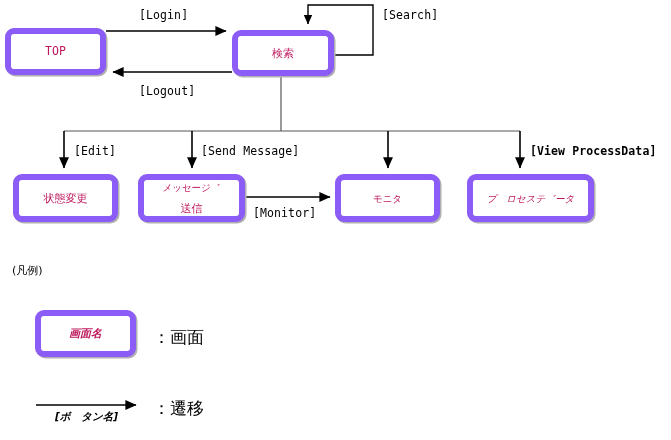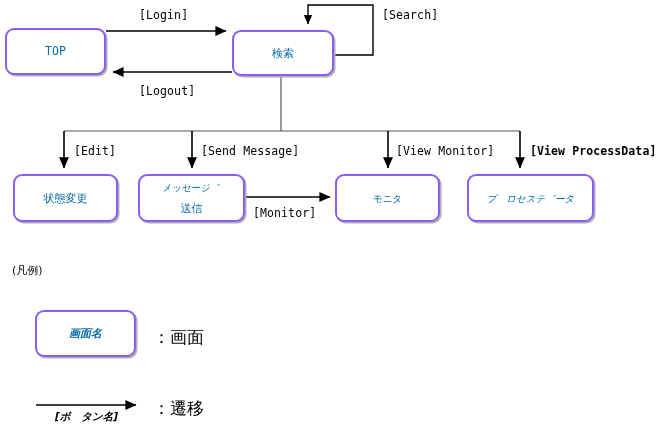--- a/index.html
+++ b/index.html
@@ -15,28 +15,28 @@
     position: relative;
     width: 671px;
     height: 440px;
     background: #ffffff;
     overflow: hidden;
   }
   
   .node {
     position: absolute;
     box-sizing: border-box;
-    border: 2px solid #8b5cf6;
+    border: 6px solid #8b5cf6;
     border-radius: 9px;
     background: #ffffff;
     display: flex;
     align-items: center;
     justify-content: center;
     text-align: center;
-    color: #0369a1;
+    color: #be185d;
     box-shadow: 1.5px 1.5px 0 0 #b0b0b0;
   }
   .node .label {
     font-family: "DejaVu Sans", sans-serif;
     font-size: 11px;
     line-height: 15px;
     letter-spacing: 0px;
     white-space: pre-line;
   }
   .node .label.lat {
@@ -177,21 +177,20 @@
   <div class="edge-label" style="left:139px; top:84px;">[Logout]</div>
 
   <div class="edge-label" style="left:382px; top:8px;">[Search]</div>
 
   <div class="edge-label" style="left:74px; top:144px;">[Edit]</div>
 
   <div class="edge-label" style="left:201px; top:144px;">[Send Message]</div>
 
   <div class="edge-label" style="left:253px; top:206px;">[Monitor]</div>
 
-  <div class="edge-label" style="left:396px; top:144px;">[View Monitor]</div>
 
   <div class="edge-label" style="left:530px; top:144px;font-weight:bold;">[View ProcessData]</div>
 
   <div class="legend-title" style="left:12px; top:263px;">(凡例)</div>
 
   <div class="node" style="left:35px; top:310px; width:101px; height:47px;">
     <span class="label it">画面名</span>
   </div>
 
   <div class="legend-text" style="left:153px; top:326px;">：画面</div>

